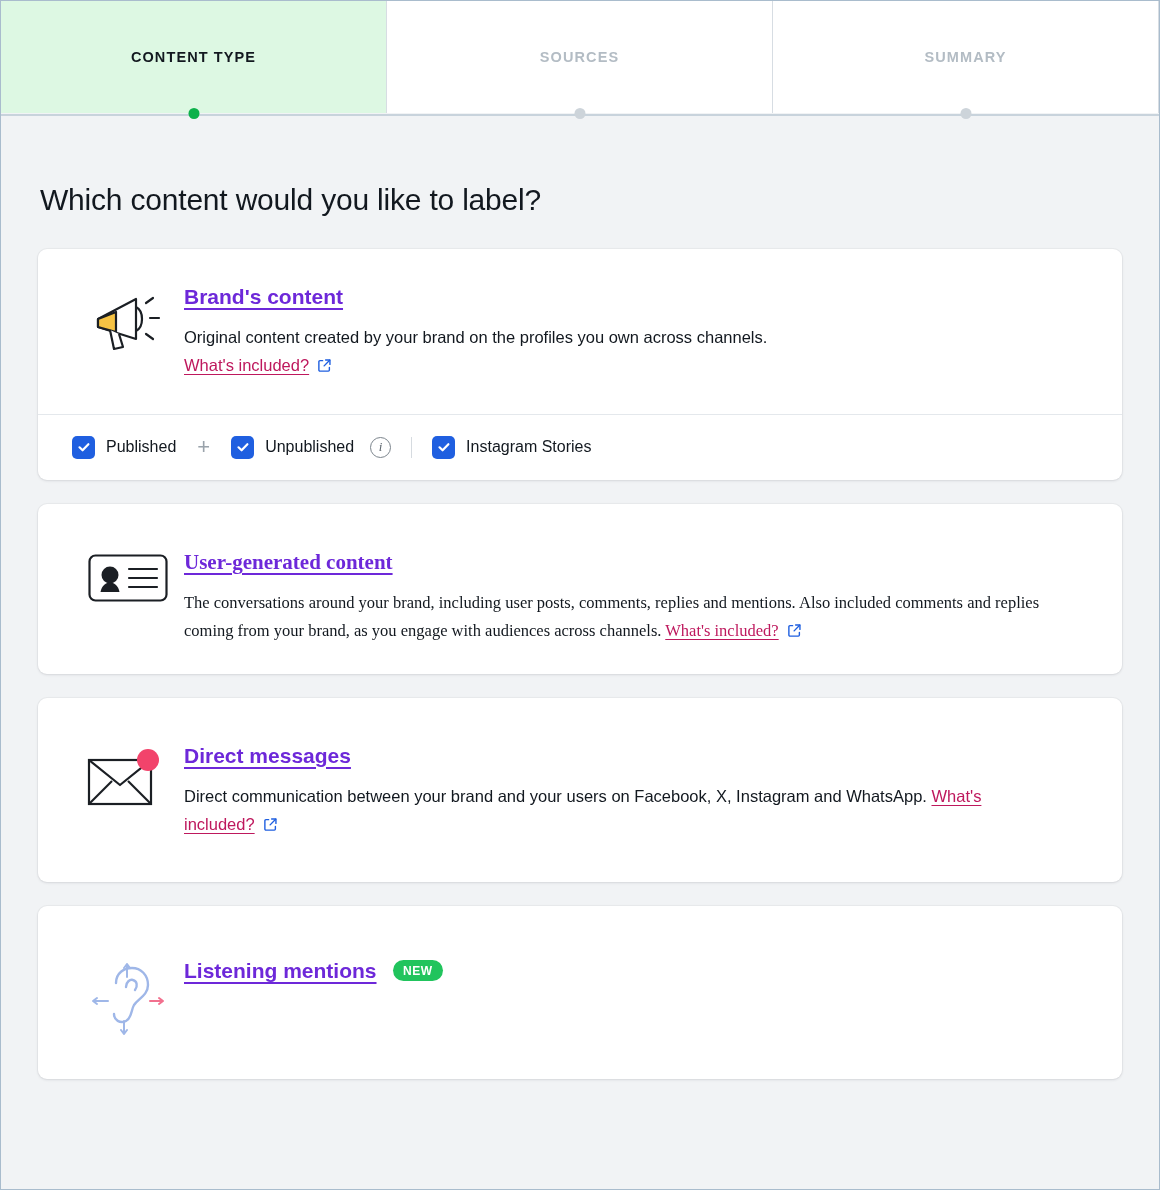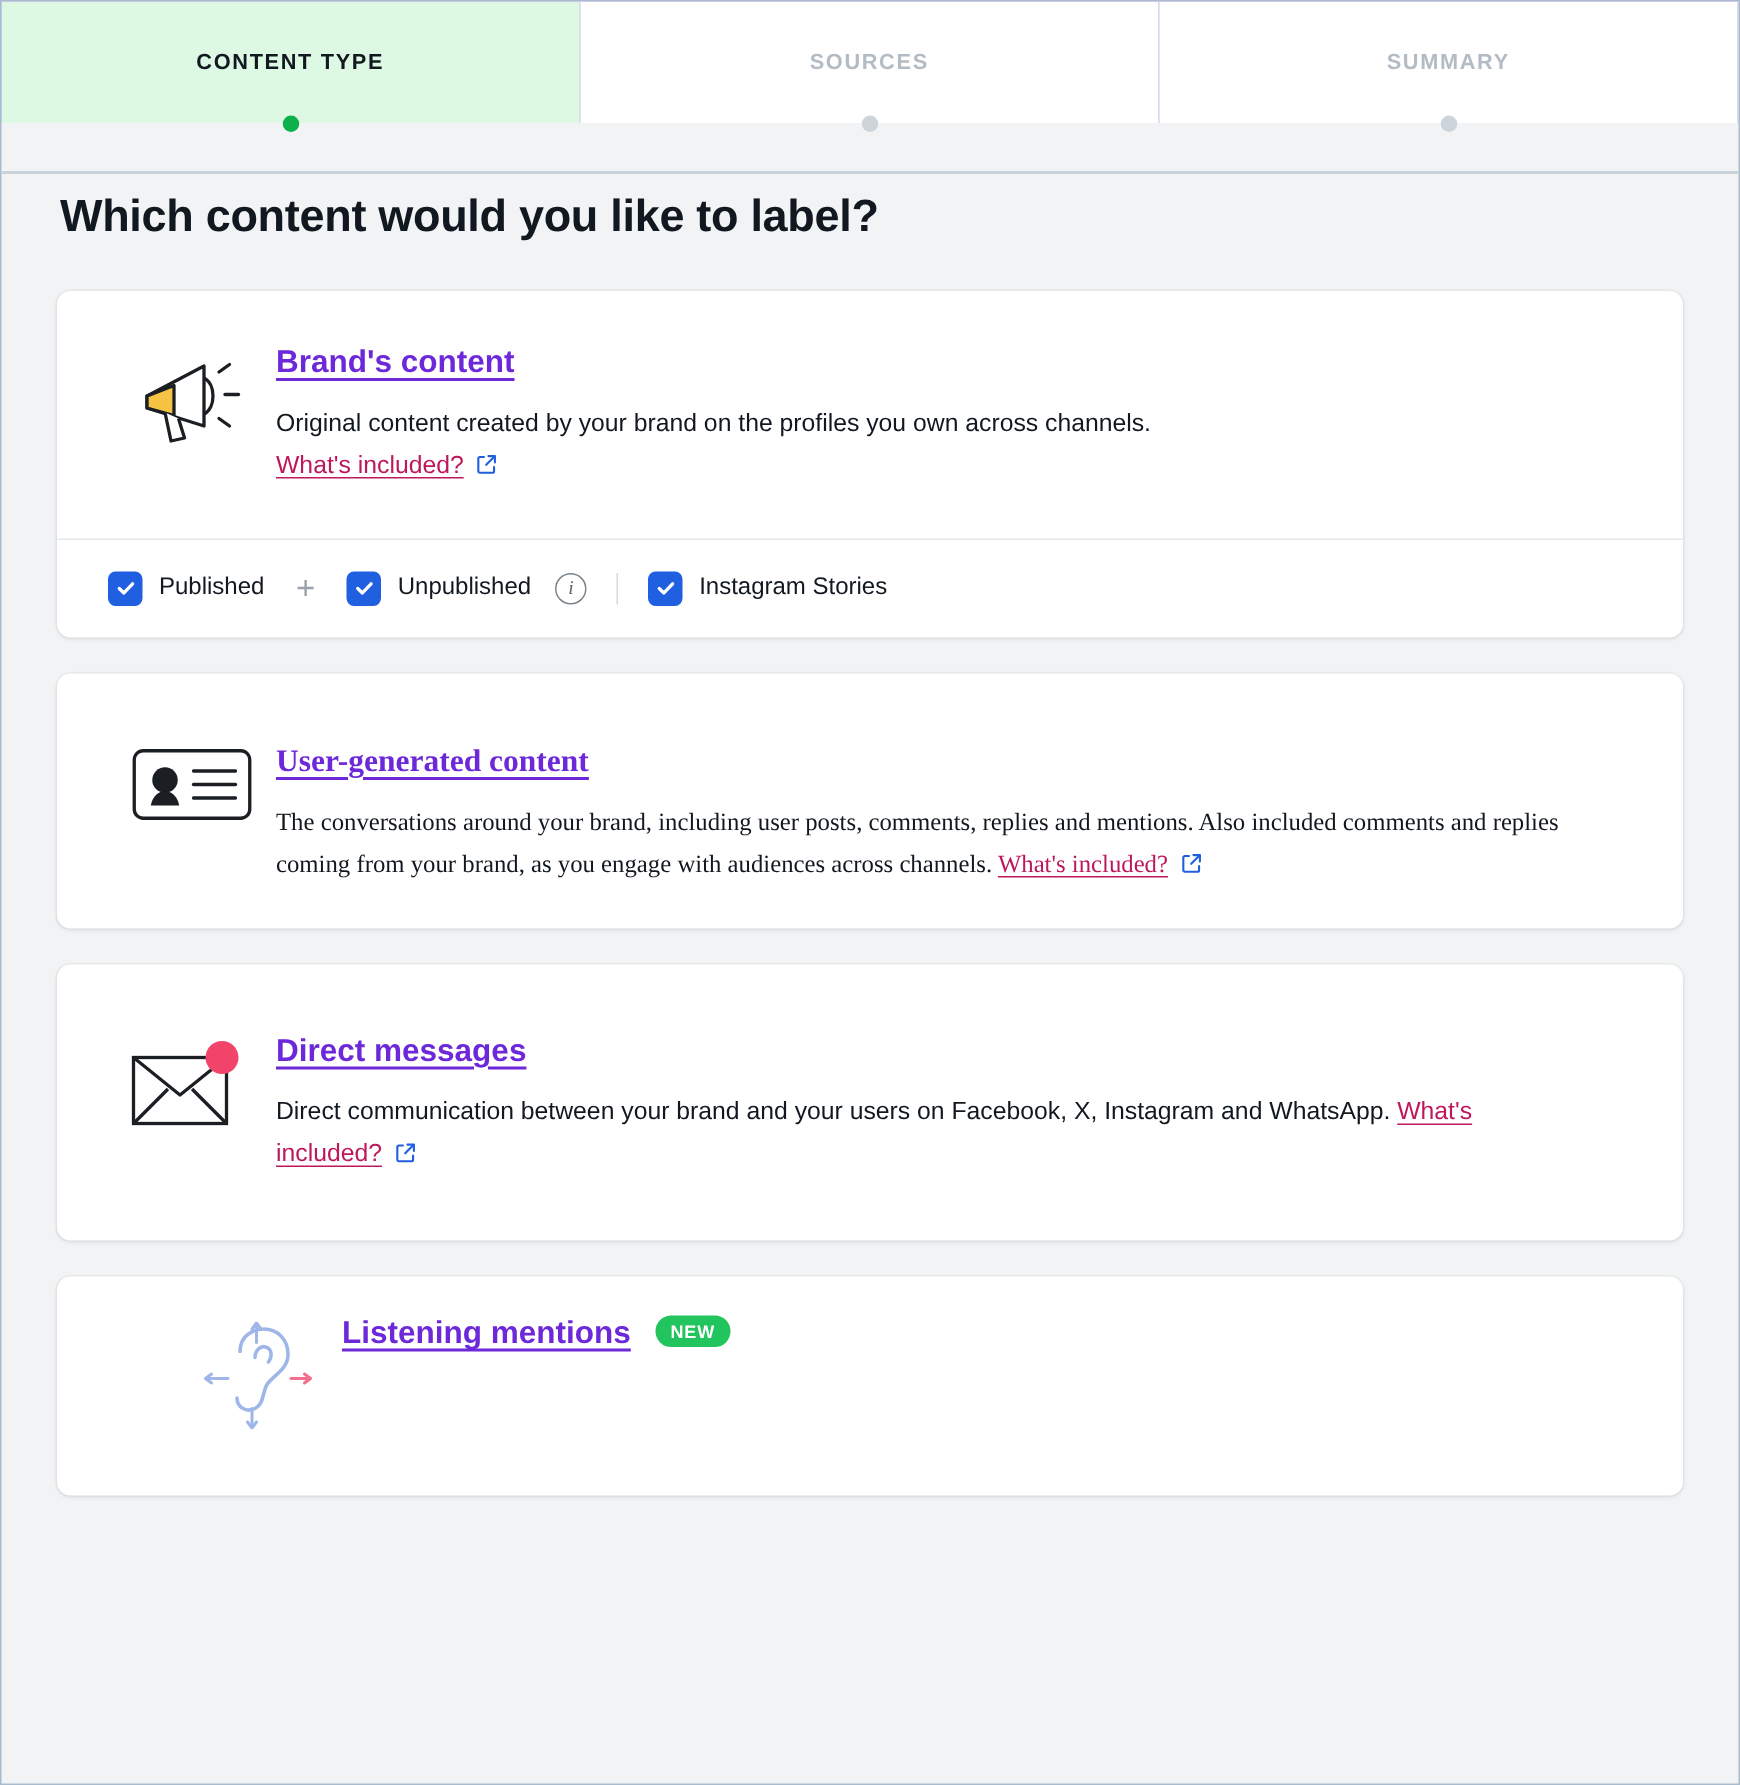--- a/index.html
+++ b/index.html
@@ -15,22 +15,22 @@
     position: relative;
     background: #f1f3f5;
     border: 1px solid #a9bccd;
     overflow: hidden;
   }
 
   
   .stepper {
     display: flex;
     width: 100%;
-    height: 81px;
-    background: #8b5cf6;
+    height: 112px;
+    background: #0ea5e9;
     position: relative;
   }
   .step {
     flex: 1 1 0;
     position: relative;
     display: flex;
     align-items: center;
     justify-content: center;
     border-right: 1px solid #d7dde3;
     background: #ffffff;
@@ -65,23 +65,23 @@
     background: #c8d3dc;
     z-index: 1;
   }
 
   
   .content {
     padding: 40px 37px 0 37px;
   }
   .page-title {
     font-size: 30px;
-    font-weight: bold;
+    font-weight: normal;
     color: #12181f;
-    margin: 6px 0 32px 2px;
+    margin: 30px 0 32px 2px;
     letter-spacing: -0.2px;
   }
 
   .card {
     background: #ffffff;
     border-radius: 9px;
     box-shadow: 0 1px 3px rgba(16,24,40,0.10), 0 0 0 1px rgba(16,24,40,0.03);
     margin-bottom: 24px;
     overflow: hidden;
   }
@@ -328,21 +328,21 @@
                   <path d="M6 2.8H3.1A1.1 1.1 0 0 0 2 3.9v9A1.1 1.1 0 0 0 3.1 14h9a1.1 1.1 0 0 0 1.1-1.1V10" fill="none" stroke="#1f5fe0" stroke-width="1.5" stroke-linecap="round"></path>
                   <path d="M9.2 2.2h4.6v4.6" fill="none" stroke="#1f5fe0" stroke-width="1.5" stroke-linecap="round" stroke-linejoin="round"></path>
                   <path d="M13.5 2.5L7.6 8.4" fill="none" stroke="#1f5fe0" stroke-width="1.5" stroke-linecap="round"></path>
                 </svg></span>
           </div>
         </div>
       </div>
     </div>
 
     <div class="card">
-      <div class="card-main" style="padding-top:24px;padding-bottom:44px;margin-left:44px;">
+      <div class="card-main" style="padding-top:51px;padding-bottom:44px;">
         <div class="card-icon">
           <svg width="80" height="72" viewBox="0 0 80 72">
             <path d="M28 20 C28 10 36 5 44 5 C53 5 60 12 60 22 C60 32 50 36 46 42 C43 47 44 55 38 58 C32 61 26 57 26 51" fill="none" stroke="#9fb7e8" stroke-width="2.4" stroke-linecap="round"></path>
             <path d="M38 24 C38 19 42 16 45 17 C49 18 50 23 47 27" fill="none" stroke="#9fb7e8" stroke-width="2.4" stroke-linecap="round"></path>
             <line x1="39" y1="2" x2="39" y2="14" stroke="#9fb7e8" stroke-width="2" stroke-linecap="round"></line>
             <path d="M36 5 L39 1 L42 5" fill="none" stroke="#9fb7e8" stroke-width="2" stroke-linecap="round" stroke-linejoin="round"></path>
             <line x1="6" y1="38" x2="20" y2="38" stroke="#9fb7e8" stroke-width="2" stroke-linecap="round"></line>
             <path d="M9 35 L5 38 L9 41" fill="none" stroke="#9fb7e8" stroke-width="2" stroke-linecap="round" stroke-linejoin="round"></path>
             <line x1="62" y1="38" x2="74" y2="38" stroke="#f2708e" stroke-width="2" stroke-linecap="round"></line>
             <path d="M71 35 L75 38 L71 41" fill="none" stroke="#f2708e" stroke-width="2" stroke-linecap="round" stroke-linejoin="round"></path>

